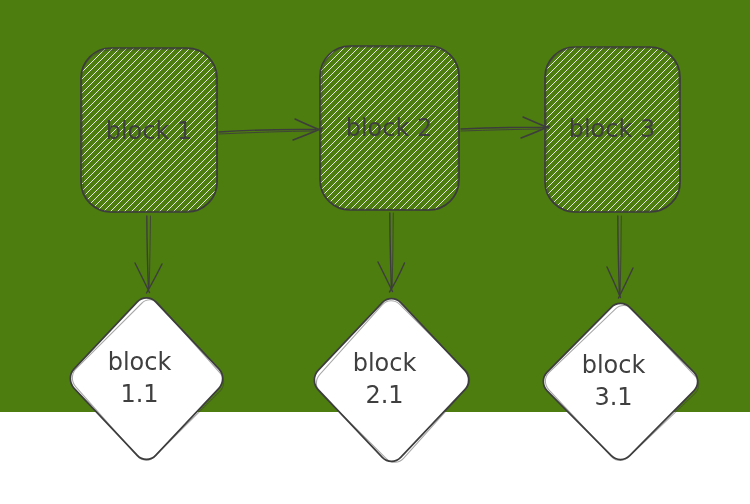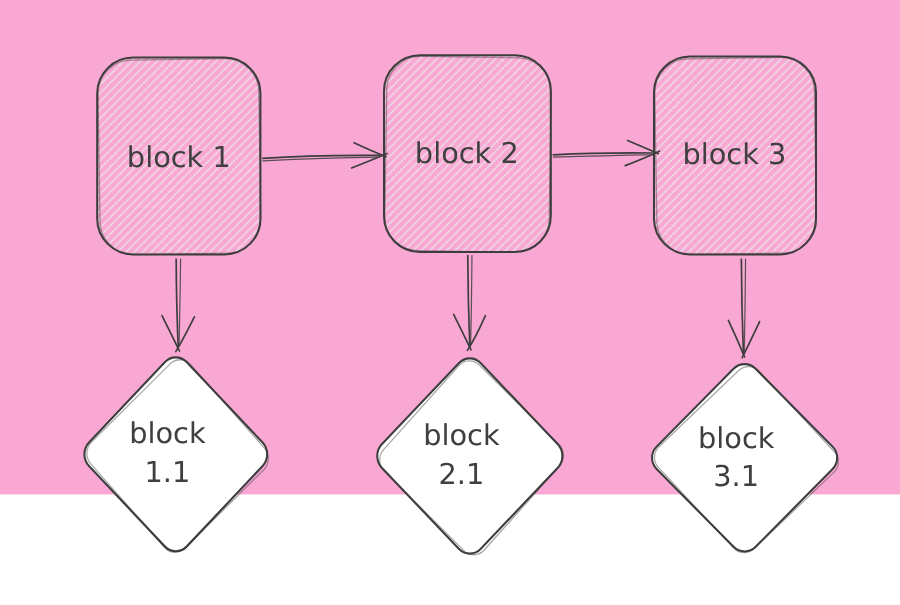--- a/index.html
+++ b/index.html
@@ -7,21 +7,21 @@
     padding: 0;
     background: #ffffff;
     width: 750px;
     height: 504px;
     overflow: hidden;
   }
   .canvas {
     position: relative;
     width: 750px;
     height: 412px;
-    background: #f9a8d4;
+    background: #4d7c0f;
   }
   svg { display: block; }
   text {
     font-family: "DejaVu Sans", sans-serif;
     font-size: 24px;
     fill: #3f3f3f;
     text-anchor: middle;
     dominant-baseline: central;
   }
   .block-shape {

